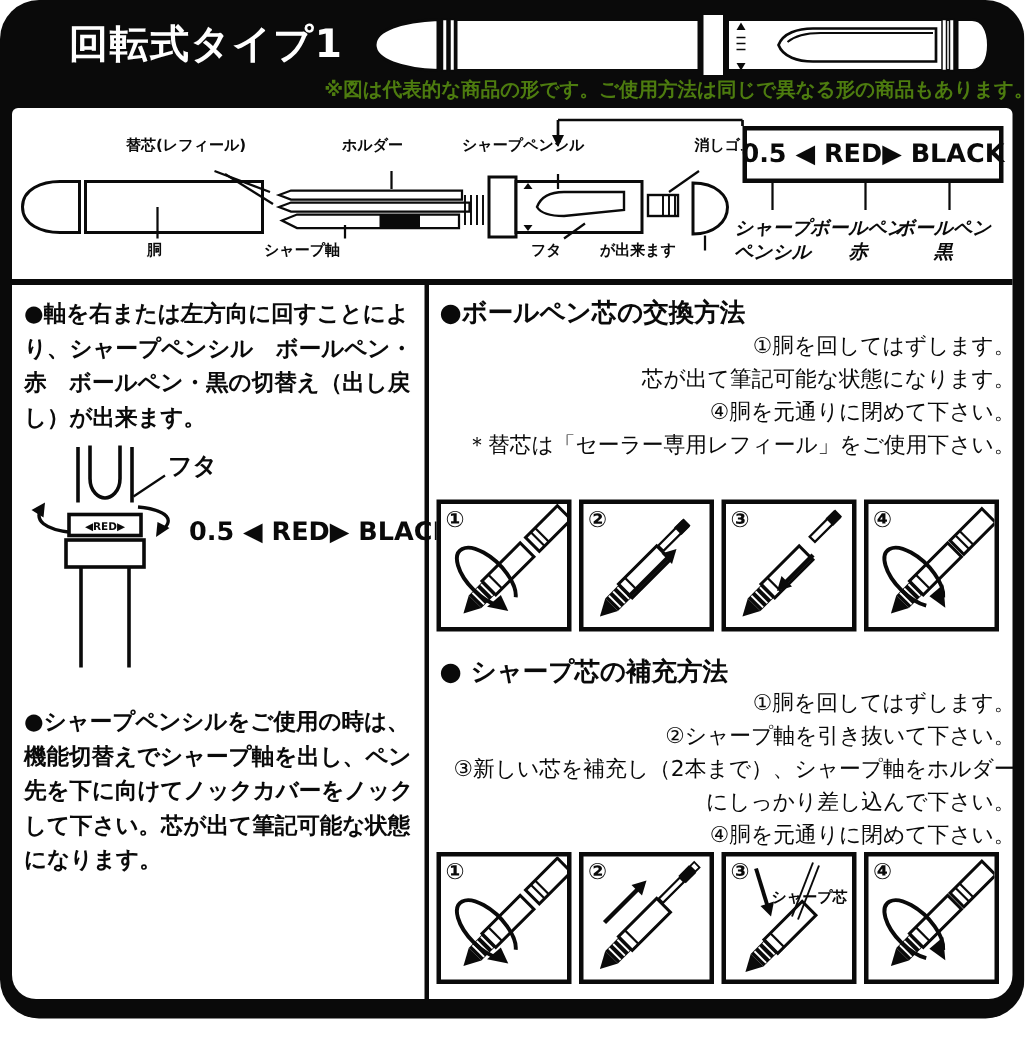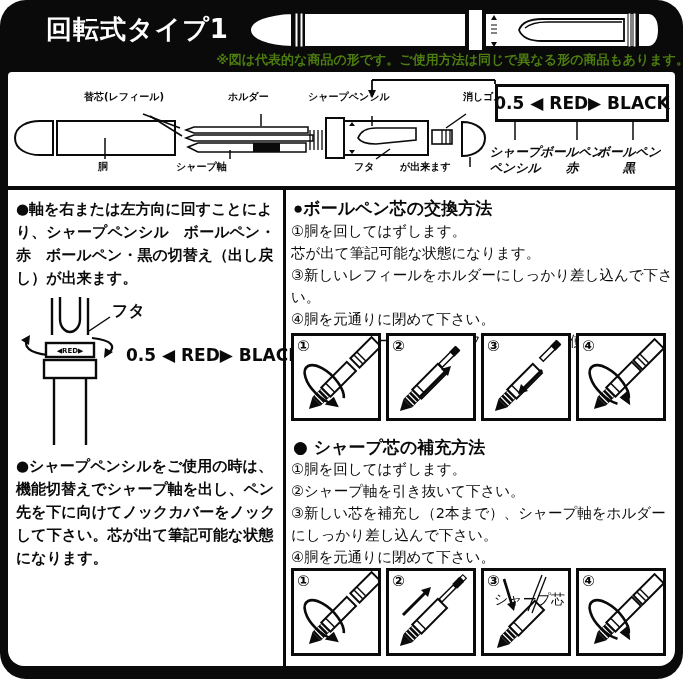--- a/index.html
+++ b/index.html
@@ -11,25 +11,25 @@
   .title{left:46px;top:12px;font-size:26px;font-weight:700;color:#fff;letter-spacing:1px;}
   .note{left:17px;top:51px;width:672px;text-align:right;font-size:13px;font-weight:600;color:#4d7c0f;}
   .hdiv{left:8px;top:186px;width:667px;height:4px;background:#0a0a0a;}
   .vdiv{left:283px;top:190px;width:3px;height:476px;background:#0a0a0a;}
   .plabel{font-size:10px;font-weight:700;white-space:nowrap;}
   .flabel{font-size:12.5px;font-weight:700;line-height:1.25;text-align:center;white-space:nowrap;transform:translateX(-50%);font-style:italic;}
   .indbox{left:495px;top:84px;width:168px;height:32px;border:3px solid #0a0a0a;background:#fff;
           display:flex;align-items:center;justify-content:center;font-size:17px;font-weight:600;white-space:nowrap;}
   .para{font-size:15px;font-weight:600;line-height:23px;width:262px;}
   .heading{font-size:17px;font-weight:700;white-space:nowrap;}
-  .step{font-size:14.5px;font-weight:500;line-height:22px;width:386px;}
+  .step{font-size:14.5px;font-weight:500;line-height:22px;width:386px;text-align:right;}
   .stepbox{position:absolute;width:90px;height:88px;border:3px solid #0a0a0a;background:#fff;box-sizing:border-box;}
   .sbnum{position:absolute;left:3px;top:1px;font-size:15px;font-weight:600;z-index:2;}
   .r1{top:333px}.r2{top:568px}.c1{left:291px}.c2{left:386px}.c3{left:481px}.c4{left:576px}
-  .leadlbl{position:absolute;right:3px;top:20px;font-size:14px;font-weight:400;z-index:2;white-space:nowrap;}
+  .leadlbl{position:absolute;right:3px;top:20px;font-size:10px;font-weight:700;z-index:2;white-space:nowrap;}
   svg{display:block;}
   .boxsvg{position:absolute;left:0;top:0;}
 </style>
 </head>
 <body>
 
 <div class="page">
 
   <div class="abs outer"></div>
   <div class="abs interior"></div>
@@ -173,27 +173,26 @@
       <rect x="30" y="50" width="48" height="14" fill="#fff"></rect>
       <rect x="28" y="67" width="52" height="18" fill="#fff"></rect>
       <line x1="38" y1="85" x2="38" y2="152"></line>
       <line x1="70" y1="85" x2="70" y2="152"></line>
     </g>
     <text x="54" y="60" text-anchor="middle" font-size="7" font-weight="bold" fill="#0a0a0a">◀RED▶</text>
   </svg>
   <div class="abs plabel" style="left:112px;top:301px;font-size:16px;">フタ</div>
   <div class="abs" style="left:126px;top:345px;font-size:17px;font-weight:600;white-space:nowrap;">0.5 ◀ RED▶ BLACK</div>
 
-  <div class="abs para" style="left:16px;top:455px;">●シャープペンシルをご使用の時は、機能切替えでシャープ軸を出し、ペン先を下に向けてノックカバーをノックして下さい。芯が出て筆記可能な状態になります。</div>
-
-  <div class="abs heading" style="left:293px;top:197px;font-family:Liberation Serif, serif;">●ボールペン芯の交換方法</div>
+  <div class="abs para" style="left:16px;top:470px;">●シャープペンシルをご使用の時は、機能切替えでシャープ軸を出し、ペン先を下に向けてノックカバーをノックして下さい。芯が出て筆記可能な状態になります。</div>
+
+  <div class="abs heading" style="left:293px;top:197px;">●ボールペン芯の交換方法</div>
   <div class="abs" style="left:291px;top:220px;">
     <div class="step">①胴を回してはずします。</div>
     <div class="step">芯が出て筆記可能な状態になります。</div>
-    <div class="step">③新しいレフィールをホルダーにしっかり差し込んで下さい。</div>
     <div class="step">④胴を元通りに閉めて下さい。</div>
     <div class="step">＊替芯は「セーラー専用レフィール」をご使用下さい。</div>
   </div>
 
   <div class="stepbox r1 c1">
     <span class="sbnum">①</span>
     <svg class="boxsvg" width="84" height="82" viewBox="0 0 84 82">
       <use href="#pd" transform="translate(10,68) rotate(-45)"></use>
       <use href="#bd" transform="translate(56,22) rotate(-45)"></use>
       <g transform="rotate(45 30 48)">

